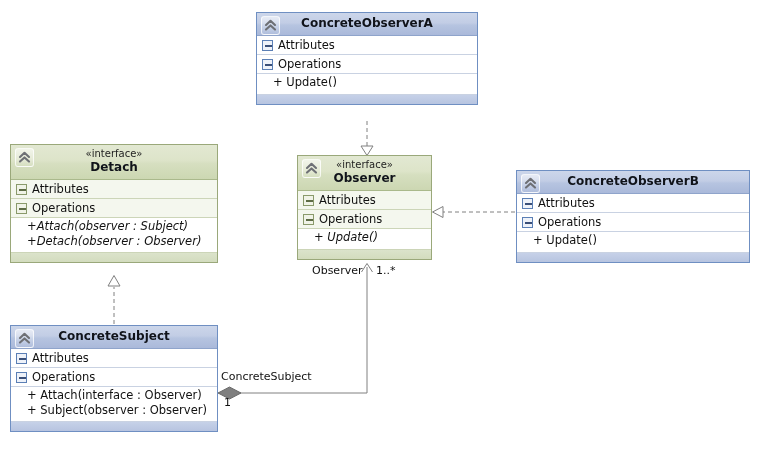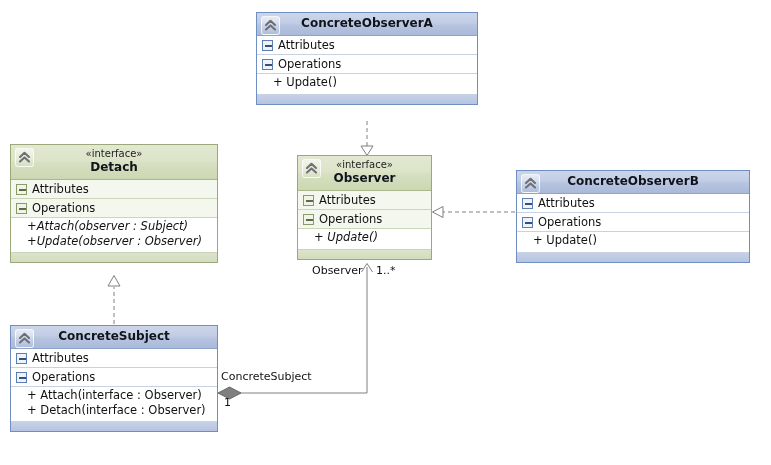--- a/index.html
+++ b/index.html
@@ -131,21 +131,21 @@
     <div class="comp">
       <span class="toggle"></span>
       <span class="comp-label">Attributes</span>
     </div>
     <div class="comp">
       <span class="toggle"></span>
       <span class="comp-label">Operations</span>
     </div>
     <div class="members">
       <div class="member italic">+Attach(observer : Subject)</div>
-      <div class="member italic">+Update(observer : Observer)</div>
+      <div class="member italic">+Detach(observer : Observer)</div>
     </div>
     <div class="foot"></div>
   </div>
 
   <div class="uml iface" id="box-observer" style="left:297px;top:155px;width:135px;">
     <div class="hdr">
       <span class="badge">
         <svg width="15" height="15" viewBox="0 0 15 15">
           <polyline points="3,7 7.5,2.8 12,7" fill="none" stroke="#6e7075" stroke-width="2.1" stroke-linejoin="round" stroke-linecap="round"></polyline>
           <polyline points="3,11.6 7.5,7.4 12,11.6" fill="none" stroke="#6e7075" stroke-width="2.1" stroke-linejoin="round" stroke-linecap="round"></polyline>
@@ -205,18 +205,18 @@
     <div class="comp">
       <span class="toggle"></span>
       <span class="comp-label">Attributes</span>
     </div>
     <div class="comp">
       <span class="toggle"></span>
       <span class="comp-label">Operations</span>
     </div>
     <div class="members">
       <div class="member">+ Attach(interface : Observer)</div>
-      <div class="member">+ Detach(interface : Observer)</div>
+      <div class="member">+ Subject(observer : Observer)</div>
     </div>
     <div class="foot"></div>
   </div>
 
 </div>
 
 </body></html>

